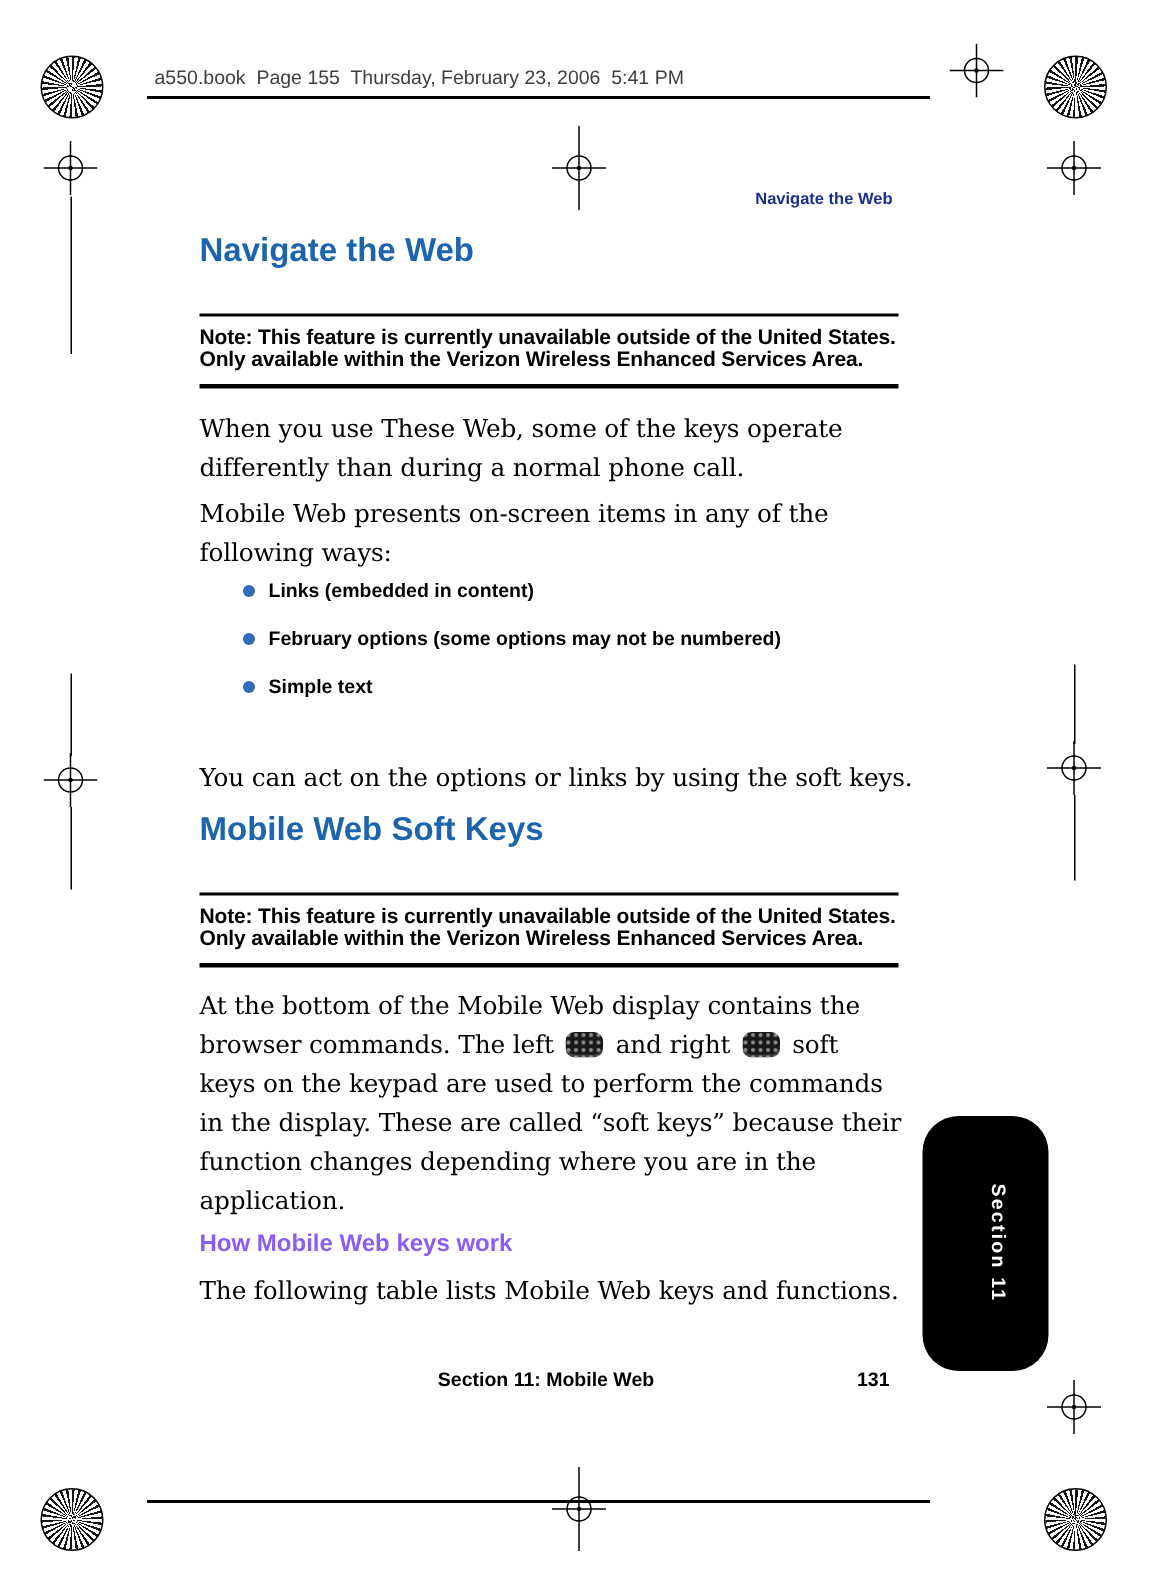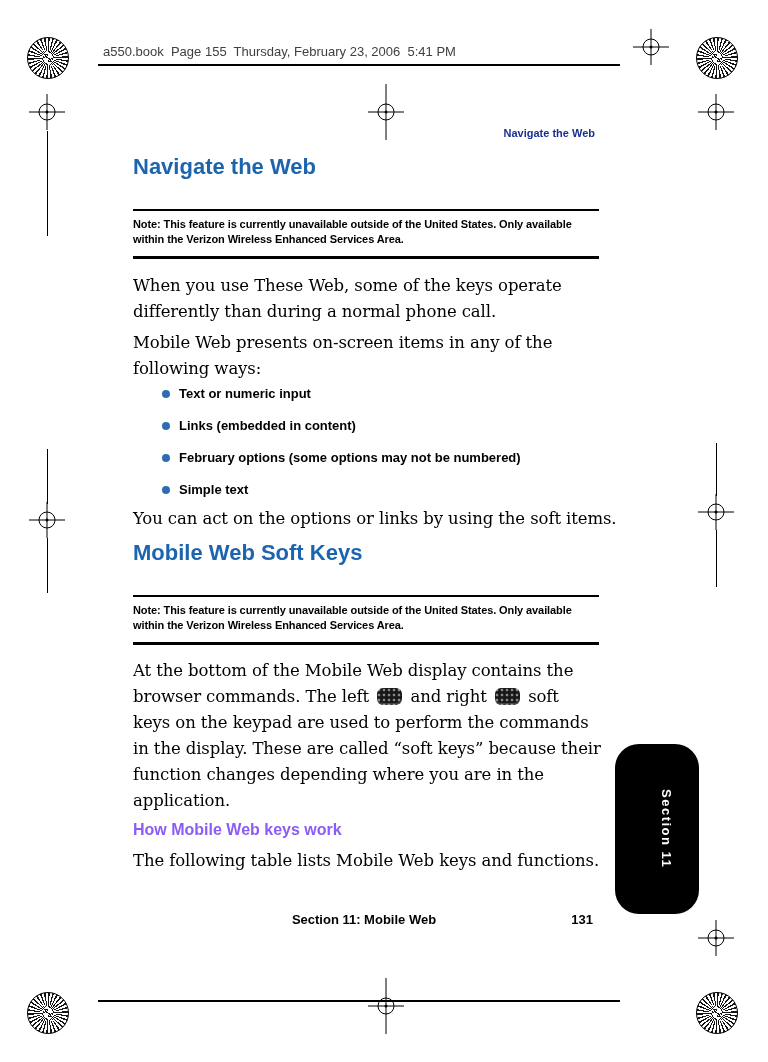--- a/index.html
+++ b/index.html
@@ -39,21 +39,21 @@
     font-weight:bold; font-size:11px; line-height:14px; color:#1b2f91;
   }
   #page-title {
     left:133px; top:154px; margin:0;
     font-size:22px; line-height:26px; font-weight:bold; color:#1d64ae;
   }
   .note-box {
     left:133px; width:466px;
     border-top:2px solid #000; border-bottom:3px solid #000;
     padding:6px 0 9px 0;
-    font-weight:bold; font-size:11px; line-height:15px; letter-spacing:-0.1px;
+    font-weight:bold; font-size:14px; line-height:15px; letter-spacing:-0.1px;
   }
   #note1 { top:209px; }
   #note2 { top:595px; }
   .note-label { font-weight:bold; }
 
   .body-p {
     left:133px; width:468px; margin:0;
     font-family:"DejaVu Serif", serif;
     font-size:16.5px; line-height:26px; letter-spacing:-0.1px;
   }
@@ -185,39 +185,35 @@
 
   <div class="abs note-box" id="note1">
     <span class="note-label">Note:</span>
     <span>This feature is currently unavailable outside of the United States. Only available within the Verizon Wireless Enhanced Services Area.</span>
   </div>
 
   <p class="abs body-p" id="p1">When you use These Web, some of the keys operate differently than during a normal phone call.</p>
   <p class="abs body-p" id="p2">Mobile Web presents on-screen items in any of the following ways:</p>
 
   <ul class="abs" id="bullet-list">
-    <li class="bullet-item">
-      <span class="bullet-dot"></span>
-      <span>Text or numeric input</span>
-    </li>
     <li class="bullet-item">
       <span class="bullet-dot"></span>
       <span>Links (embedded in content)</span>
     </li>
     <li class="bullet-item">
       <span class="bullet-dot"></span>
       <span>February options (some options may not be numbered)</span>
     </li>
     <li class="bullet-item">
       <span class="bullet-dot"></span>
       <span>Simple text</span>
     </li>
   </ul>
 
-  <p class="abs body-p" id="p3">You can act on the options or links by using the soft items.</p>
+  <p class="abs body-p" id="p3">You can act on the options or links by using the soft keys.</p>
 
   <h2 class="abs" id="heading2">Mobile Web Soft Keys</h2>
 
   <div class="abs note-box" id="note2">
     <span class="note-label">Note:</span>
     <span>This feature is currently unavailable outside of the United States. Only available within the Verizon Wireless Enhanced Services Area.</span>
   </div>
 
   <p class="abs body-p" id="p4">
     <span>At the bottom of the Mobile Web display contains the browser commands. The left</span>

